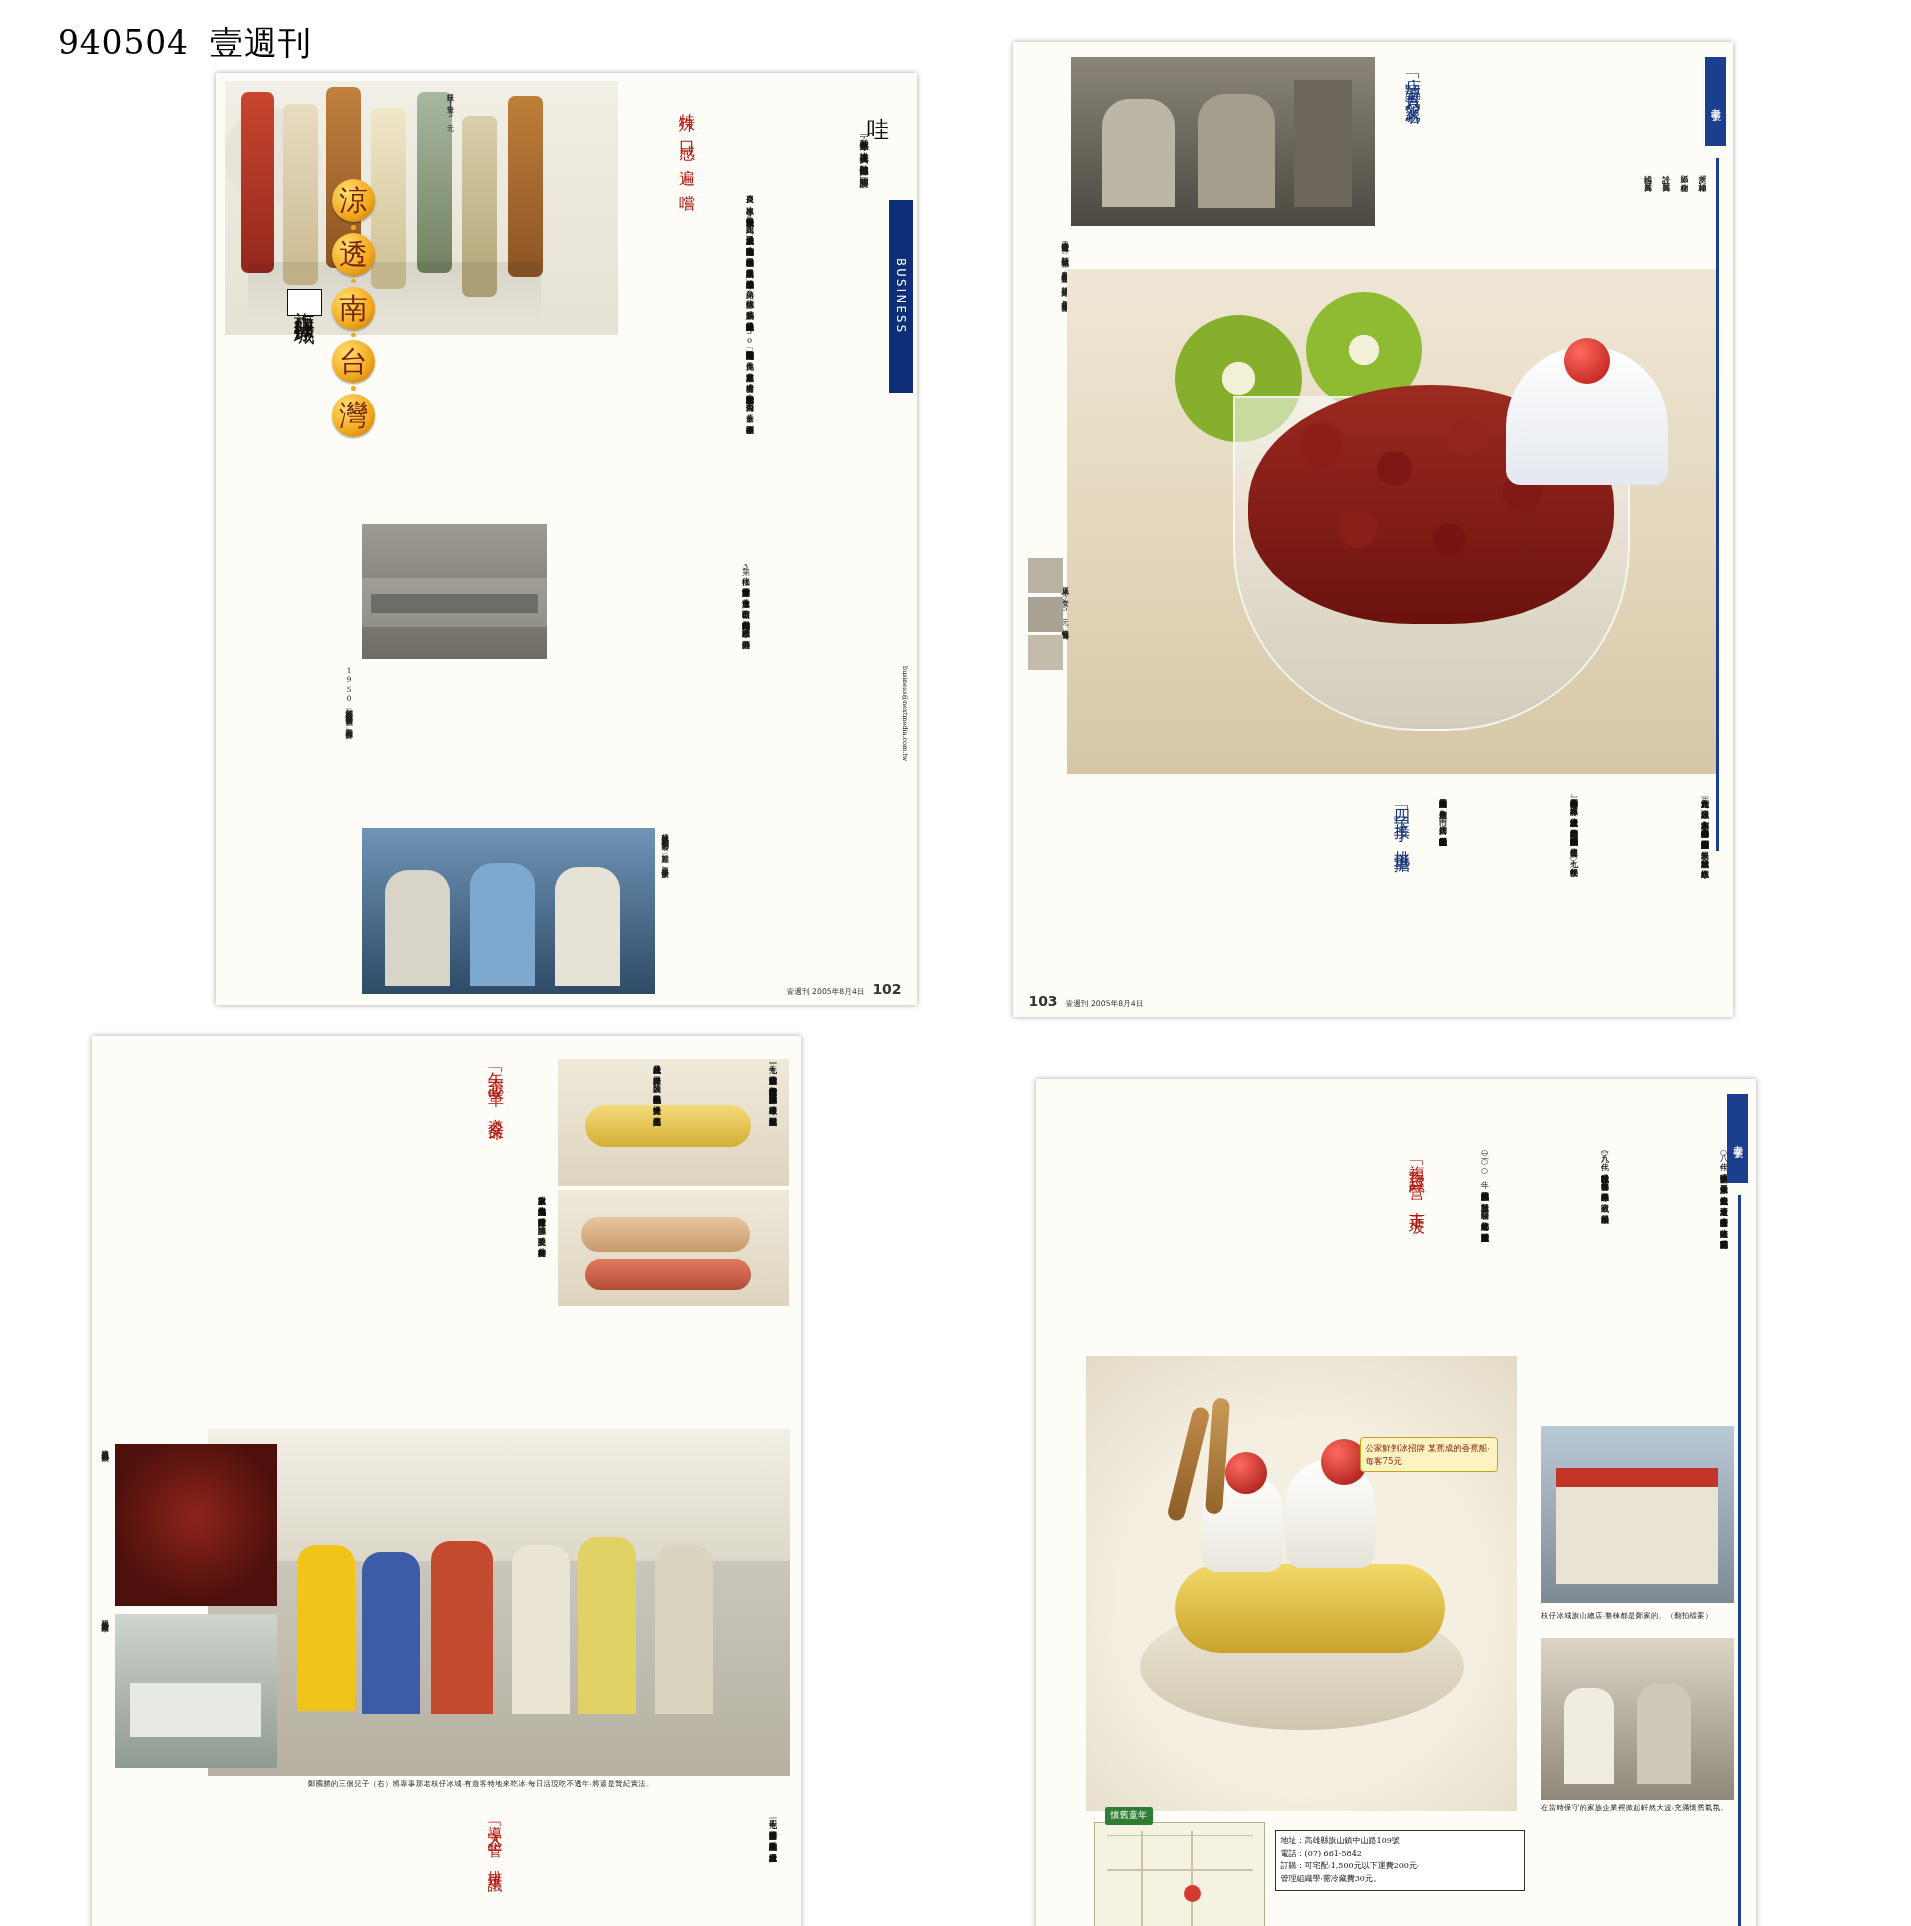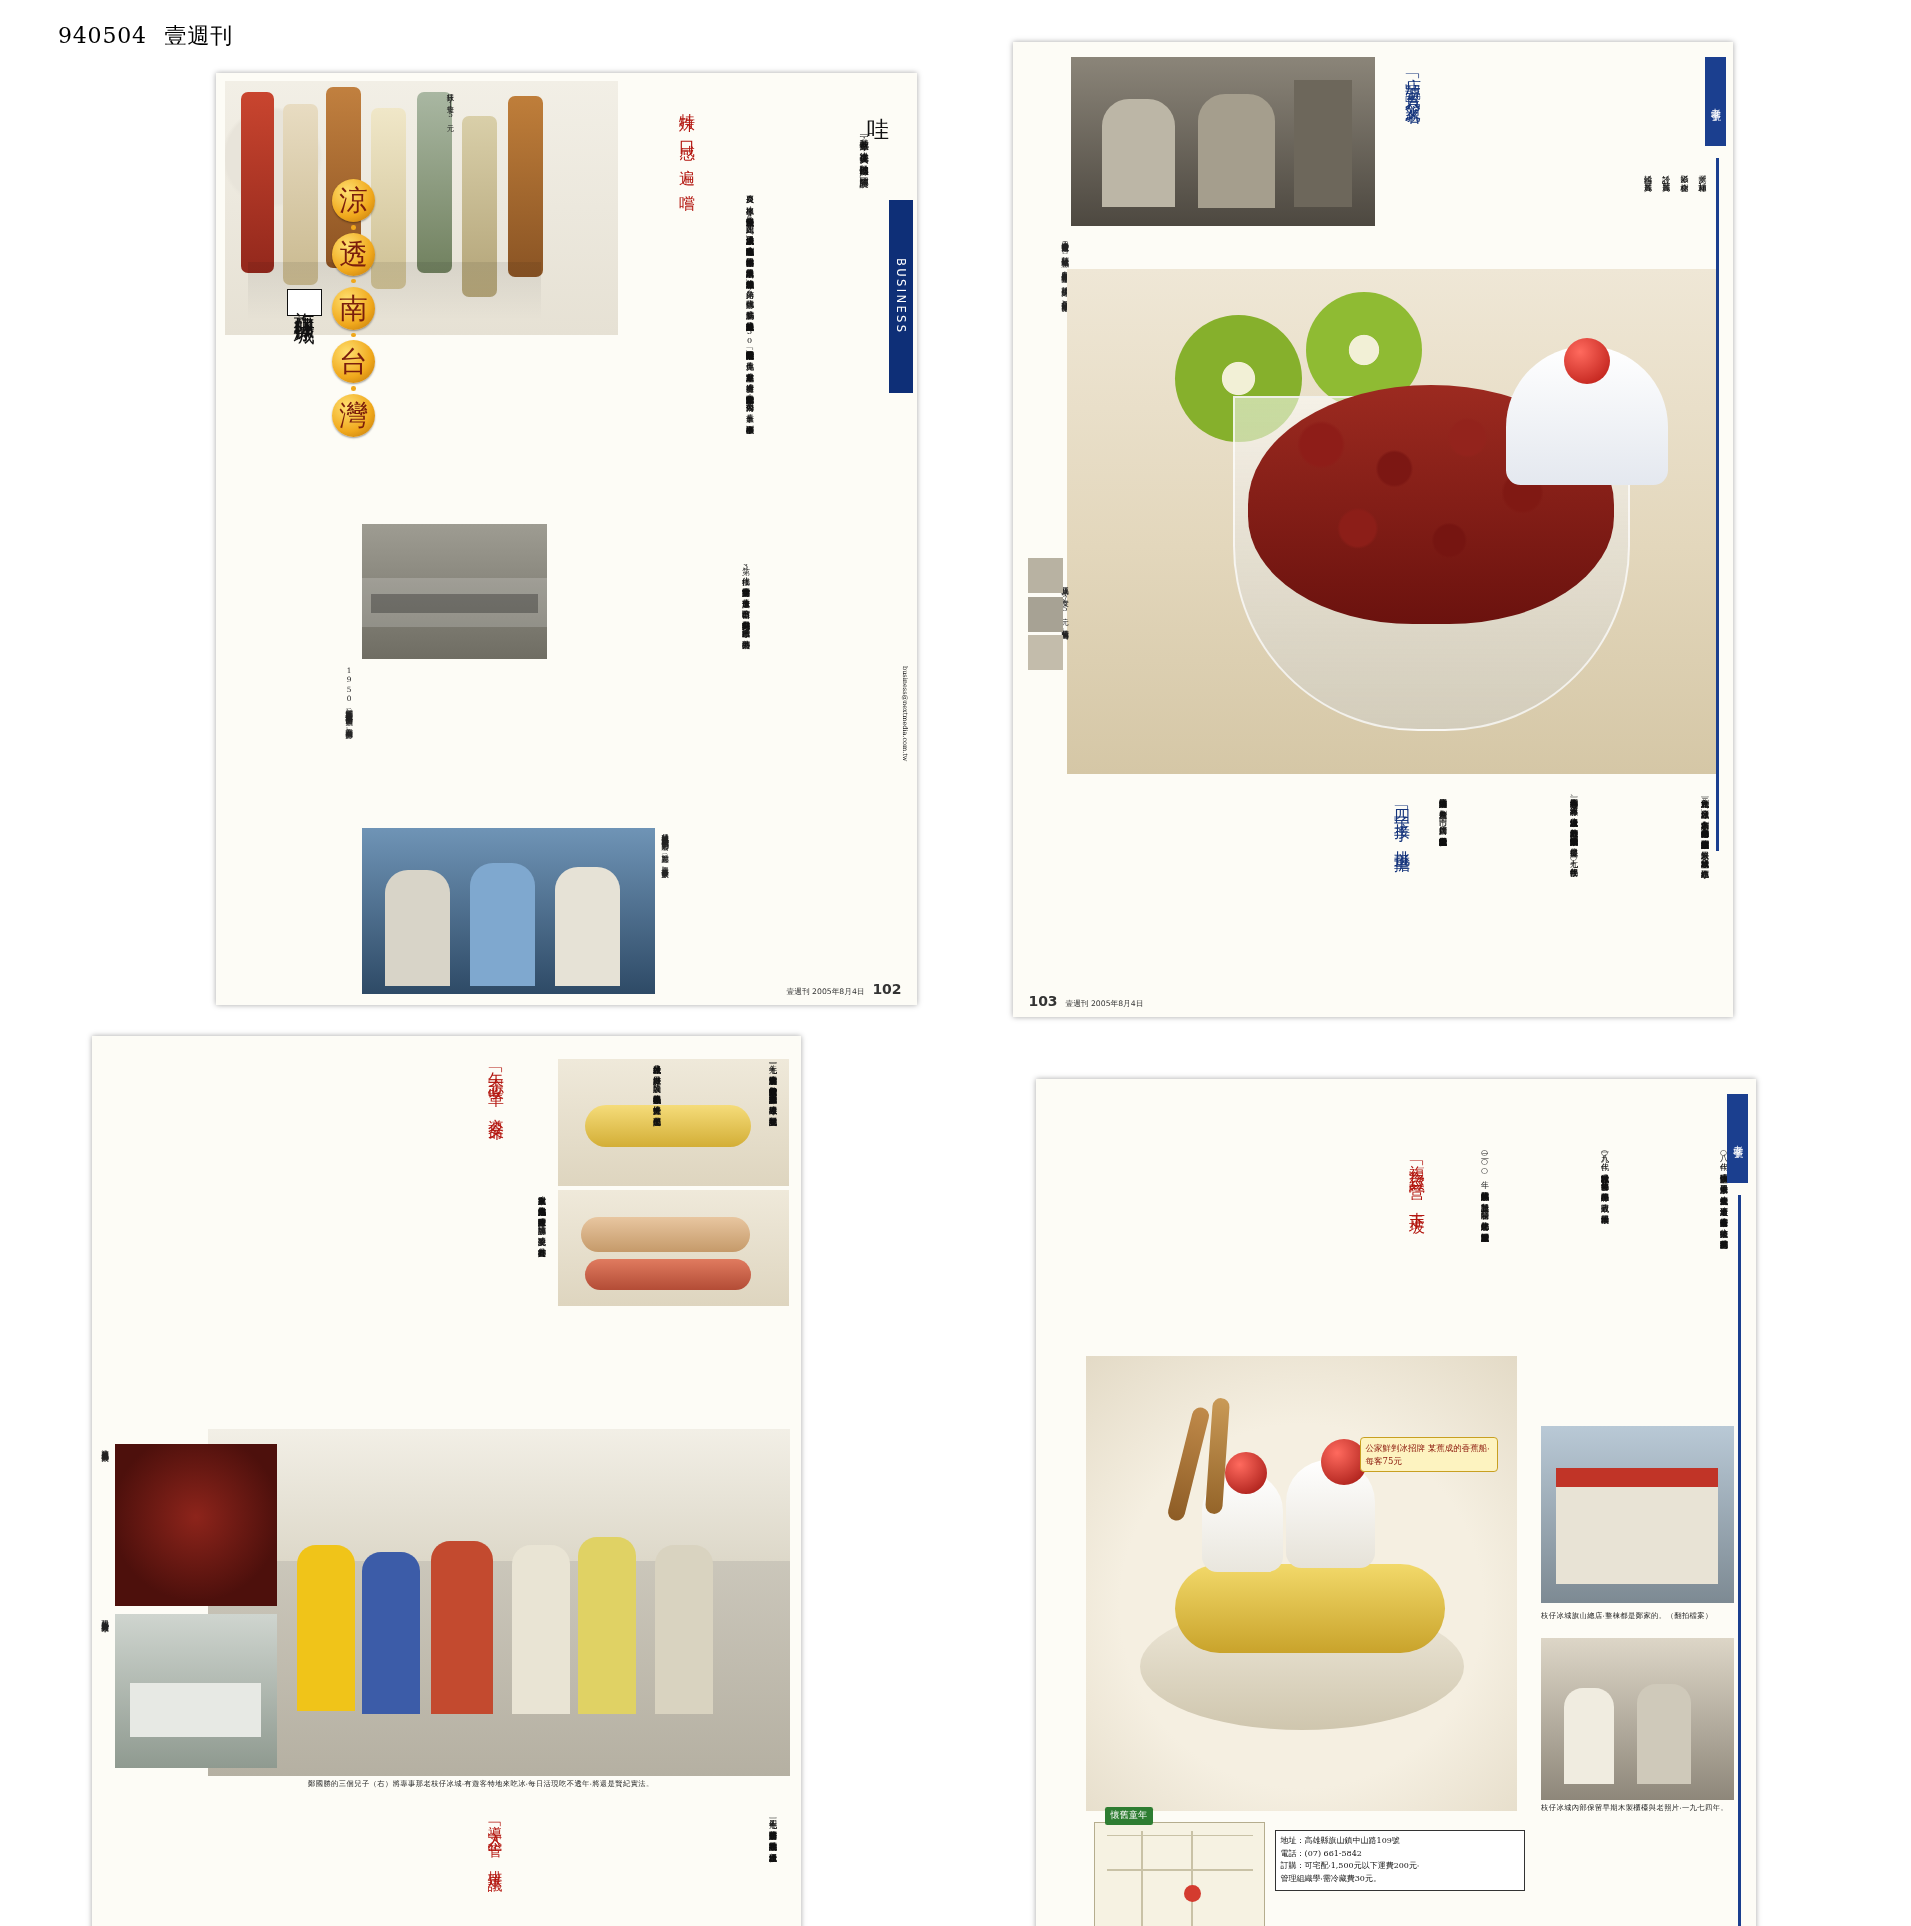--- a/index.html
+++ b/index.html
@@ -11,21 +11,21 @@
     width: 1911px;
     height: 2703px;
     font-family: "DejaVu Sans", "Liberation Sans", sans-serif;
     position: relative;
     overflow: hidden;
   }
   .page-title {
     position: absolute;
     left: 58px;
     top: 21px;
-    font-size: 22px;
+    font-size: 33px;
     letter-spacing: 0.8px;
     color: #000;
     font-family: "DejaVu Serif", "Liberation Serif", serif;
   }
   .spread {
     position: absolute;
     box-shadow: 0 0 5.4px rgba(0,0,0,0.35);
     background: #fdfdf8;
     overflow: hidden;
   }
@@ -393,21 +393,21 @@
       <div style="position:absolute;left:15.4px;top:42px;width:162px;height:116px;background:#e8e3d5;"></div>
       <div style="position:absolute;left:15.4px;top:42px;width:162px;height:19px;background:#c13427;"></div>
     </div>
     <div class="caption-bar vtext cap" style="left:505px; top:532px; width:193px; writing-mode:horizontal-tb;">枝仔冰城旗山總店‧整棟都是鄭家的。（翻拍檔案）</div>
 
     <div class="photo" style="left:505px; top:559px; width:193px; height:162px;
          background:linear-gradient(180deg,#ddd6c7,#8e877a);">
       <div style="position:absolute;left:23px;top:50px;width:50px;height:96px;background:#f0ece0;border-radius:19px 19px 0 0;"></div>
       <div style="position:absolute;left:96px;top:46px;width:54px;height:100px;background:#cfc9ba;border-radius:19px 19px 0 0;"></div>
     </div>
-    <div class="caption-bar vtext cap" style="left:505px; top:724px; width:193px; writing-mode:horizontal-tb;">枝仔冰城內部保留早期木製櫃檯與老照片‧一九七四年。</div>
+    <div class="caption-bar vtext cap" style="left:505px; top:724px; width:193px; writing-mode:horizontal-tb;">在當時保守的家族企業裡掀起軒然大波‧充滿懷舊氣氛。</div>
 
     <div class="mapbox" style="left:58px; top:743px; width:169px; height:127px;">
       <div style="position:absolute;left:11.6px;top:11.6px;width:146px;height:1.5px;background:#c9c2a6;"></div>
       <div style="position:absolute;left:11.6px;top:46px;width:146px;height:1.5px;background:#c9c2a6;"></div>
       <div style="position:absolute;left:46px;top:7.7px;width:1.5px;height:108px;background:#c9c2a6;"></div>
       <div style="position:absolute;left:96px;top:7.7px;width:1.5px;height:108px;background:#c9c2a6;"></div>
       <div style="position:absolute;left:89px;top:62px;width:17px;height:17px;border-radius:50%;background:#d43b2f;"></div>
     </div>
     <div class="sticker" style="left:69px; top:728px; background:#2e7d32; color:#fff; font-size:9.2px; padding:2.3px 5.4px;">懷舊童年</div>
 

